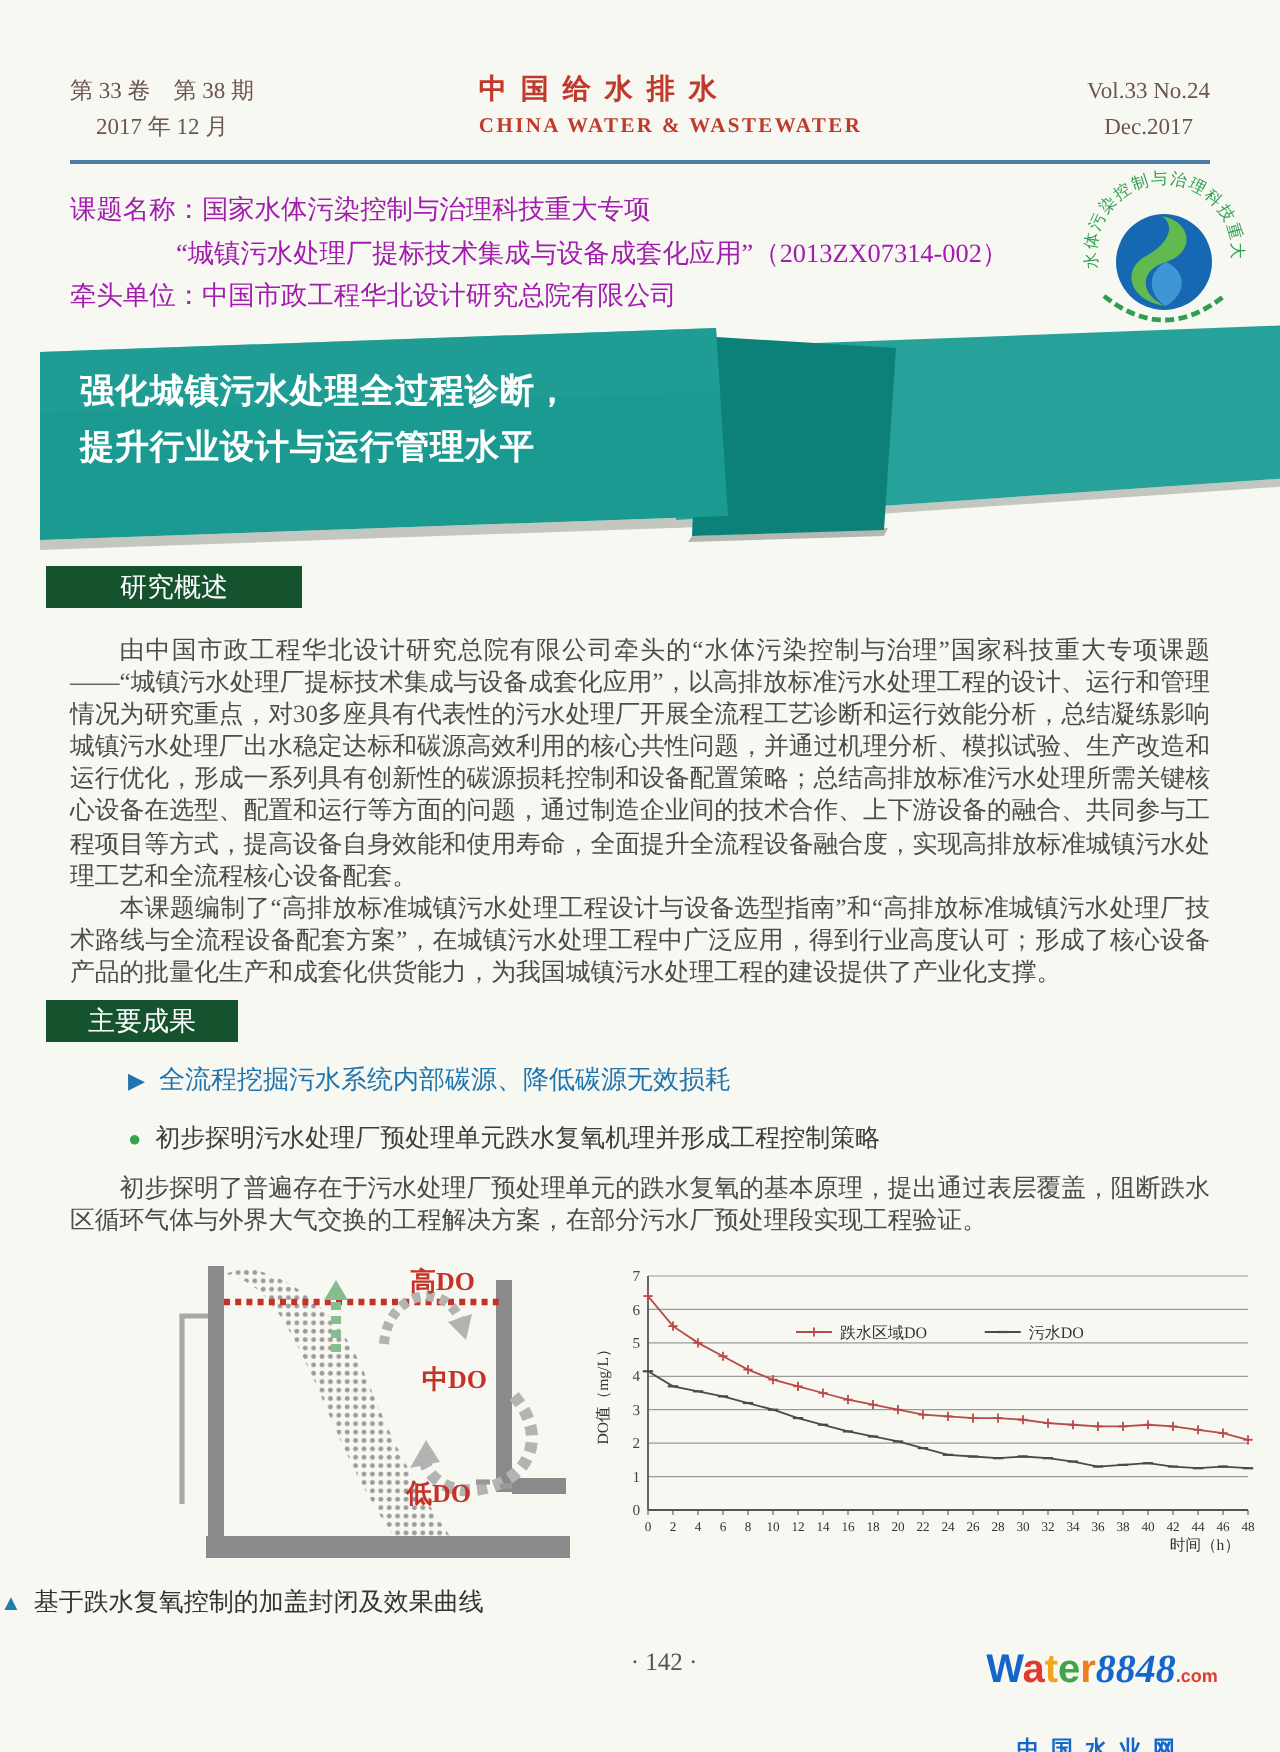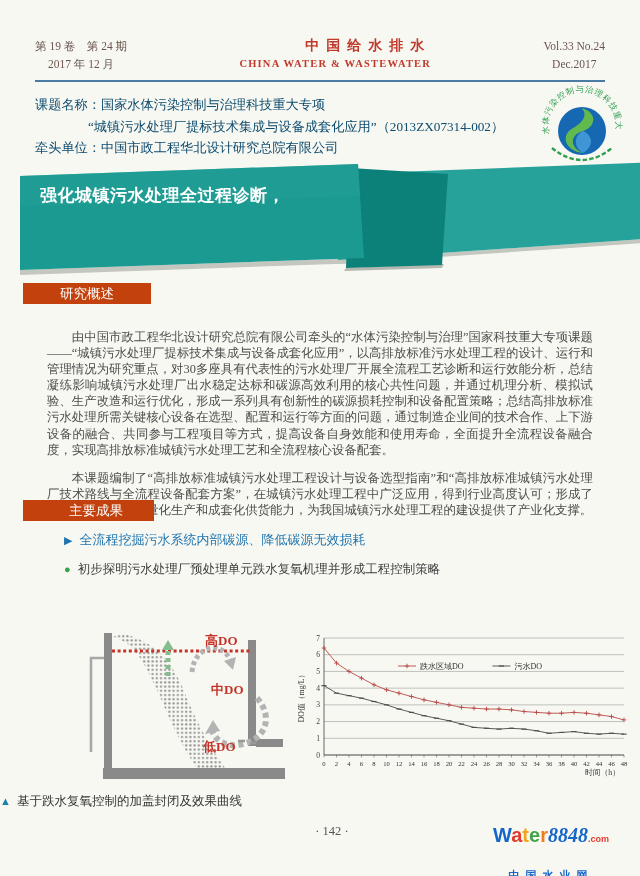--- a/index.html
+++ b/index.html
@@ -2,44 +2,44 @@
 <html><head>
 <meta charset="utf-8">
 <style>
   html,body{margin:0;padding:0;background:#dcdcd8;}
   #page{position:relative;width:640px;height:876px;margin:0 auto;background:#f7f8f2;
         overflow:hidden;font-family:"Liberation Serif","DejaVu Serif",serif;}
   
   .header{position:absolute;top:37px;left:35px;right:35px;display:flex;
           justify-content:space-between;align-items:flex-start;}
   .h-side{font-size:11.5px;color:#6b564e;line-height:18px;text-align:center;}
-  .h-center{text-align:right;color:#c0392b;}
+  .h-center{text-align:left;color:#c0392b;}
   .h-center .cn{font-size:14px;font-weight:bold;letter-spacing:7px;line-height:18px;}
   .h-center .en{font-size:10.5px;font-weight:bold;letter-spacing:1.2px;line-height:17px;}
   .rule{position:absolute;top:80px;left:35px;right:35px;border-top:2px solid #4b7ca6;}
   
   .project{position:absolute;top:94px;left:35px;width:470px;font-size:13.2px;
-           color:#0c4a6e;line-height:21.5px;}
+           color:#a21caf;line-height:21.5px;}
   .project .indent{padding-left:53px;}
   .badge{position:absolute;top:84px;right:12px;width:92px;height:92px;}
   
   .banner{position:absolute;top:160px;left:0;width:640px;height:118px;padding-left:20px;}
   .banner-title{position:absolute;left:40px;top:22px;color:#fff;
      font-family:"Liberation Sans","DejaVu Sans",sans-serif;font-weight:bold;
      font-size:17px;line-height:28px;letter-spacing:0.5px;}
   
-  .sec-head{position:absolute;left:23px;height:21px;line-height:21px;background:#c2410c;
+  .sec-head{position:absolute;left:23px;height:21px;line-height:21px;background:#14532d;
      color:#fff;font-family:"Liberation Sans","DejaVu Sans",sans-serif;font-size:13.5px;
      text-align:center;}
   #overview-head{top:283px;width:128px;}
-  #results-head{top:500px;width:116px;padding-left:15px;}
+  #results-head{top:500px;width:96px;}
   
   .bodytext{position:absolute;left:35px;right:35px;font-size:12.4px;line-height:16.1px;
      color:#4c4c4c;text-align:justify;}
-  .bodytext p{margin:12px;text-indent:2em;}
+  .bodytext p{margin:0;text-indent:2em;}
   #overview-paras{top:317px;}
   #results-para{top:586px;}
   .bullet{position:absolute;left:64px;font-size:13px;}
   #bullet1{top:531px;color:#1f74ae;}
   #bullet1 .mk{font-size:11px;margin-right:7px;}
   #bullet2{top:561px;color:#3d3d3d;font-family:"Liberation Sans","DejaVu Sans",sans-serif;
      font-size:12.5px;}
   #bullet2 .mk{color:#36a24a;font-size:11px;margin-right:7px;}
   
   #diagram{position:absolute;left:75px;top:630px;width:238px;height:158px;}
@@ -60,21 +60,21 @@
      margin-top:18px;text-align:center;}
   svg text{font-family:"Liberation Serif","DejaVu Serif",serif;}
 </style>
 </head>
 <body>
 
 <div id="page">
 
   <div class="header">
     <div class="h-side">
-      <div>第 19 卷　第 24 期</div>
+      <div>第 33 卷　第 38 期</div>
       <div>2017 年 12 月</div>
     </div>
     <div class="h-center">
       <div class="cn">中国给水排水</div>
       <div class="en">CHINA WATER &amp; WASTEWATER</div>
     </div>
     <div class="h-side">
       <div>Vol.33 No.24</div>
       <div>Dec.2017</div>
     </div>
@@ -105,35 +105,39 @@
       <polygon points="0,110 344,98 344,103 0,115" fill="#c3c7bf"></polygon>
       <polygon points="318,100 640,78 640,82 316,104" fill="#c3c7bf"></polygon>
       <polygon points="322,14 640,2 640,78 318,100" fill="#27a29a"></polygon>
       <polygon points="326,108 424,104 422,108 324,111" fill="#b4b8b0"></polygon>
       <polygon points="330,8 428,14 422,105 326,108" fill="#0c8179"></polygon>
       <polygon points="0,16 338,4 344,98 0,110" fill="#1b9a91"></polygon>
       <polygon points="0,16 338,4 340,36 0,46" fill="#22a098" opacity="0.55"></polygon>
     </svg>
     <div class="banner-title">
       <div>强化城镇污水处理全过程诊断，</div>
+      <div>提升行业设计与运行管理水平</div>
     </div>
   </div>
 
   <div class="sec-head" id="overview-head">研究概述</div>
   <div class="bodytext" id="overview-paras">
     <p>由中国市政工程华北设计研究总院有限公司牵头的“水体污染控制与治理”国家科技重大专项课题——“城镇污水处理厂提标技术集成与设备成套化应用”，以高排放标准污水处理工程的设计、运行和管理情况为研究重点，对30多座具有代表性的污水处理厂开展全流程工艺诊断和运行效能分析，总结凝练影响城镇污水处理厂出水稳定达标和碳源高效利用的核心共性问题，并通过机理分析、模拟试验、生产改造和运行优化，形成一系列具有创新性的碳源损耗控制和设备配置策略；总结高排放标准污水处理所需关键核心设备在选型、配置和运行等方面的问题，通过制造企业间的技术合作、上下游设备的融合、共同参与工程项目等方式，提高设备自身效能和使用寿命，全面提升全流程设备融合度，实现高排放标准城镇污水处理工艺和全流程核心设备配套。</p>
     <p>本课题编制了“高排放标准城镇污水处理工程设计与设备选型指南”和“高排放标准城镇污水处理厂技术路线与全流程设备配套方案”，在城镇污水处理工程中广泛应用，得到行业高度认可；形成了核心设备产品的批量化生产和成套化供货能力，为我国城镇污水处理工程的建设提供了产业化支撑。</p>
   </div>
 
   <div class="sec-head" id="results-head">主要成果</div>
   <div class="bullet" id="bullet1">
     <span class="mk">▶</span><span>全流程挖掘污水系统内部碳源、降低碳源无效损耗</span>
   </div>
   <div class="bullet" id="bullet2">
     <span class="mk">●</span><span>初步探明污水处理厂预处理单元跌水复氧机理并形成工程控制策略</span>
+  </div>
+  <div class="bodytext" id="results-para">
+    <p>初步探明了普遍存在于污水处理厂预处理单元的跌水复氧的基本原理，提出通过表层覆盖，阻断跌水区循环气体与外界大气交换的工程解决方案，在部分污水厂预处理段实现工程验证。</p>
   </div>
 
   <svg id="diagram" viewBox="0 0 238 158">
     <defs>
       <pattern id="wdots" width="4.2" height="4.2" patternUnits="userSpaceOnUse">
         <circle cx="2" cy="2" r="1.2" fill="#9b9b9b"></circle>
       </pattern>
     </defs>
     <path d="M30,28 h-14 v94" fill="none" stroke="#a8a8a8" stroke-width="2.6"></path>
     <rect x="29" y="3" width="8" height="146" fill="#8a8a8a"></rect>

